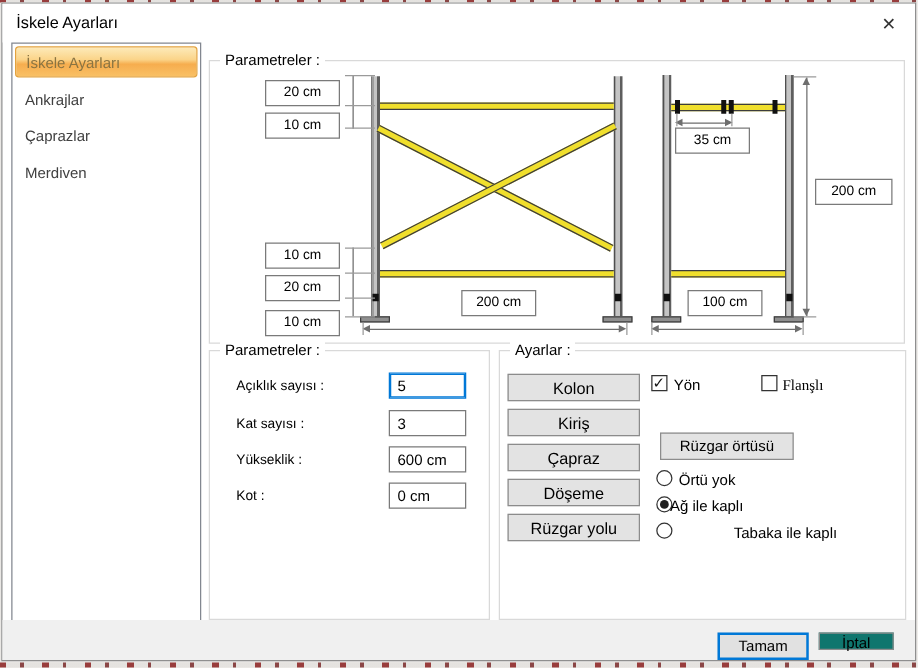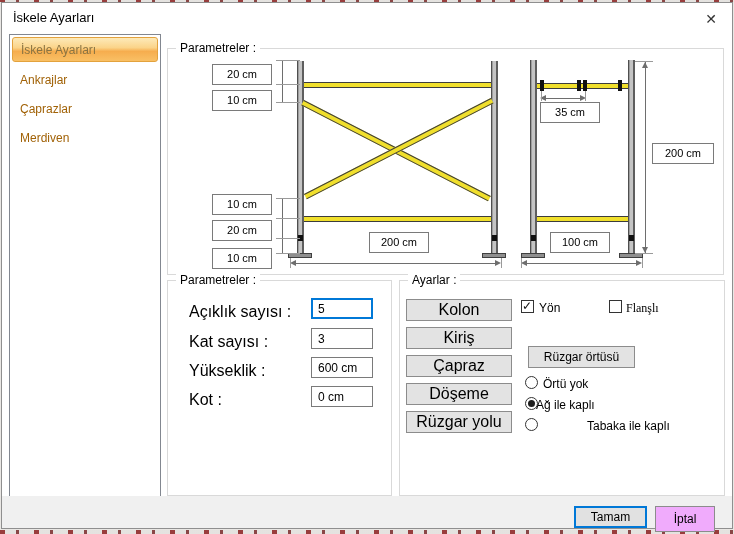--- a/index.html
+++ b/index.html
@@ -8,21 +8,21 @@
   .edge-strip.top { top:0; height:2px; }
   .edge-strip.bottom { bottom:0; height:4px; }
 
   .dialog { position:absolute; left:1px; top:2px; width:732px; height:527px; background:#fff; border:1px solid #8f8f8f; }
 
   .titlebar { position:absolute; left:0; top:0; width:100%; height:31px; background:#fff; }
   .title { position:absolute; left:11px; top:7px; font-size:13px; color:#000; }
   .close-btn { position:absolute; right:8px; top:4px; width:26px; height:24px; text-align:center; line-height:24px; font-size:14px; color:#333; cursor:pointer; }
 
   .sidebar { position:absolute; left:7px; top:31px; width:152px; height:464px; background:#fff; border:1px solid #828790; }
-  .side-item { position:absolute; left:10px; font-size:12px; color:#a16207; cursor:pointer; }
+  .side-item { position:absolute; left:10px; font-size:12px; color:#404040; cursor:pointer; }
   .side-item.selected { left:2px; right:2px; top:2px; height:25px; line-height:25px; padding-left:8px;
     background:linear-gradient(180deg,#fdeab9 0%,#fbd489 42%,#f6ad4e 58%,#f9c065 100%);
     border:1px solid #e3a23d; border-radius:3px; color:#8a7442; }
 
   .groupbox { position:absolute; border:1px solid #d9d9d9; background:#fff; }
   .gb-label { position:absolute; top:-8px; left:8px; background:#fff; padding:0 4px; font-size:12px; color:#000; }
   .dimbox { position:absolute; width:60px; height:21px; border:1px solid #7a7a7a; background:#fff; font-size:11px; text-align:center; line-height:19px; color:#000; }
   .post { position:absolute; width:7px; background:linear-gradient(90deg,#4f4f4f 0 1px,#9d9d9d 1px 2px,#c4c4c4 2px 5px,#5e5e5e 5px 7px); }
   .rail { position:absolute; height:6px; background:#f0df2c; border-top:1px solid #3c3c3c; border-bottom:1px solid #3c3c3c; }
   .diag { position:absolute; height:6px; width:210px; background:#f0df2c; border-top:1px solid #3c3c3c; border-bottom:1px solid #3c3c3c; transform-origin:0 0; }
@@ -33,37 +33,37 @@
   .dim-line-v { position:absolute; width:1px; background:#6e6e6e; }
   .tick-h { position:absolute; height:1px; background:#9a9a9a; }
   .tick-v { position:absolute; width:1px; background:#9a9a9a; }
   .arrL,.arrR,.arrU,.arrD { position:absolute; width:0; height:0; }
   .arrL { border-top:3px solid transparent; border-bottom:3px solid transparent; border-right:6px solid #6e6e6e; }
   .arrR { border-top:3px solid transparent; border-bottom:3px solid transparent; border-left:6px solid #6e6e6e; }
   .arrU { border-left:3px solid transparent; border-right:3px solid transparent; border-bottom:6px solid #6e6e6e; }
   .arrD { border-left:3px solid transparent; border-right:3px solid transparent; border-top:6px solid #6e6e6e; }
 
   
-  .fld-label { position:absolute; font-size:16px; color:#000; }
+  .fld-label { position:absolute; font-size:11px; color:#000; }
   .fld-input { position:absolute; width:62px; height:21px; border:1px solid #7a7a7a; background:#fff; font-size:12px; padding-left:6px; font-family:"Liberation Sans",sans-serif; color:#000; outline:none; }
   .fld-input.focused { border:1px solid #0078d7; box-shadow:inset 0 0 0 1px #0078d7; }
 
-  .tool-btn { position:absolute; left:404px; width:106px; height:22px; background:#e3e3e3; border:1px solid #8c8c8c; font-size:16px; font-family:"Liberation Sans",sans-serif; color:#000; cursor:pointer; }
+  .tool-btn { position:absolute; left:404px; width:106px; height:22px; background:#e3e3e3; border:1px solid #8c8c8c; font-size:13px; font-family:"Liberation Sans",sans-serif; color:#000; cursor:pointer; }
   .wind-btn { position:absolute; left:526px; top:343px; width:107px; height:22px; background:#e3e3e3; border:1px solid #8c8c8c; font-size:12px; font-family:"Liberation Sans",sans-serif; color:#000; cursor:pointer; }
 
   .cb { position:absolute; width:13px; height:13px; border:1px solid #333; background:#fff; }
   .cb.checked::after { content:"✓"; position:absolute; left:0px; top:-2px; font-size:12px; color:#111; }
   .cb-label { position:absolute; font-size:12px; color:#000; }
   .radio { position:absolute; width:13px; height:13px; border:1px solid #333; border-radius:50%; background:#fff; }
   .radio.selected::after { content:""; position:absolute; left:2px; top:2px; width:7px; height:7px; border-radius:50%; background:#1d1d1d; }
   .radio-label { position:absolute; font-size:12px; color:#000; }
 
   .footer { position:absolute; left:0; bottom:0; width:100%; height:32px; background:#f0f0f0; }
   .btn-ok { position:absolute; left:572px; top:503px; width:73px; height:22px; background:#e1e1e1; border:2px solid #0078d7; font-size:12px; font-family:"Liberation Sans",sans-serif; cursor:pointer; }
-  .btn-cancel { position:absolute; left:653px; top:503px; width:60px; height:26px; background:#f0abfc; border:1px solid #8c8c8c; font-size:12px; font-family:"Liberation Sans",sans-serif; cursor:pointer; }
+  .btn-cancel { position:absolute; left:653px; top:503px; width:60px; height:14px; background:#0f766e; border:1px solid #8c8c8c; font-size:12px; font-family:"Liberation Sans",sans-serif; cursor:pointer; }
 </style>
 </head>
 <body>
 
 <div class="edge-strip top"></div>
 <div class="edge-strip bottom"></div>
 
 <div class="dialog">
 
   <div class="titlebar">

